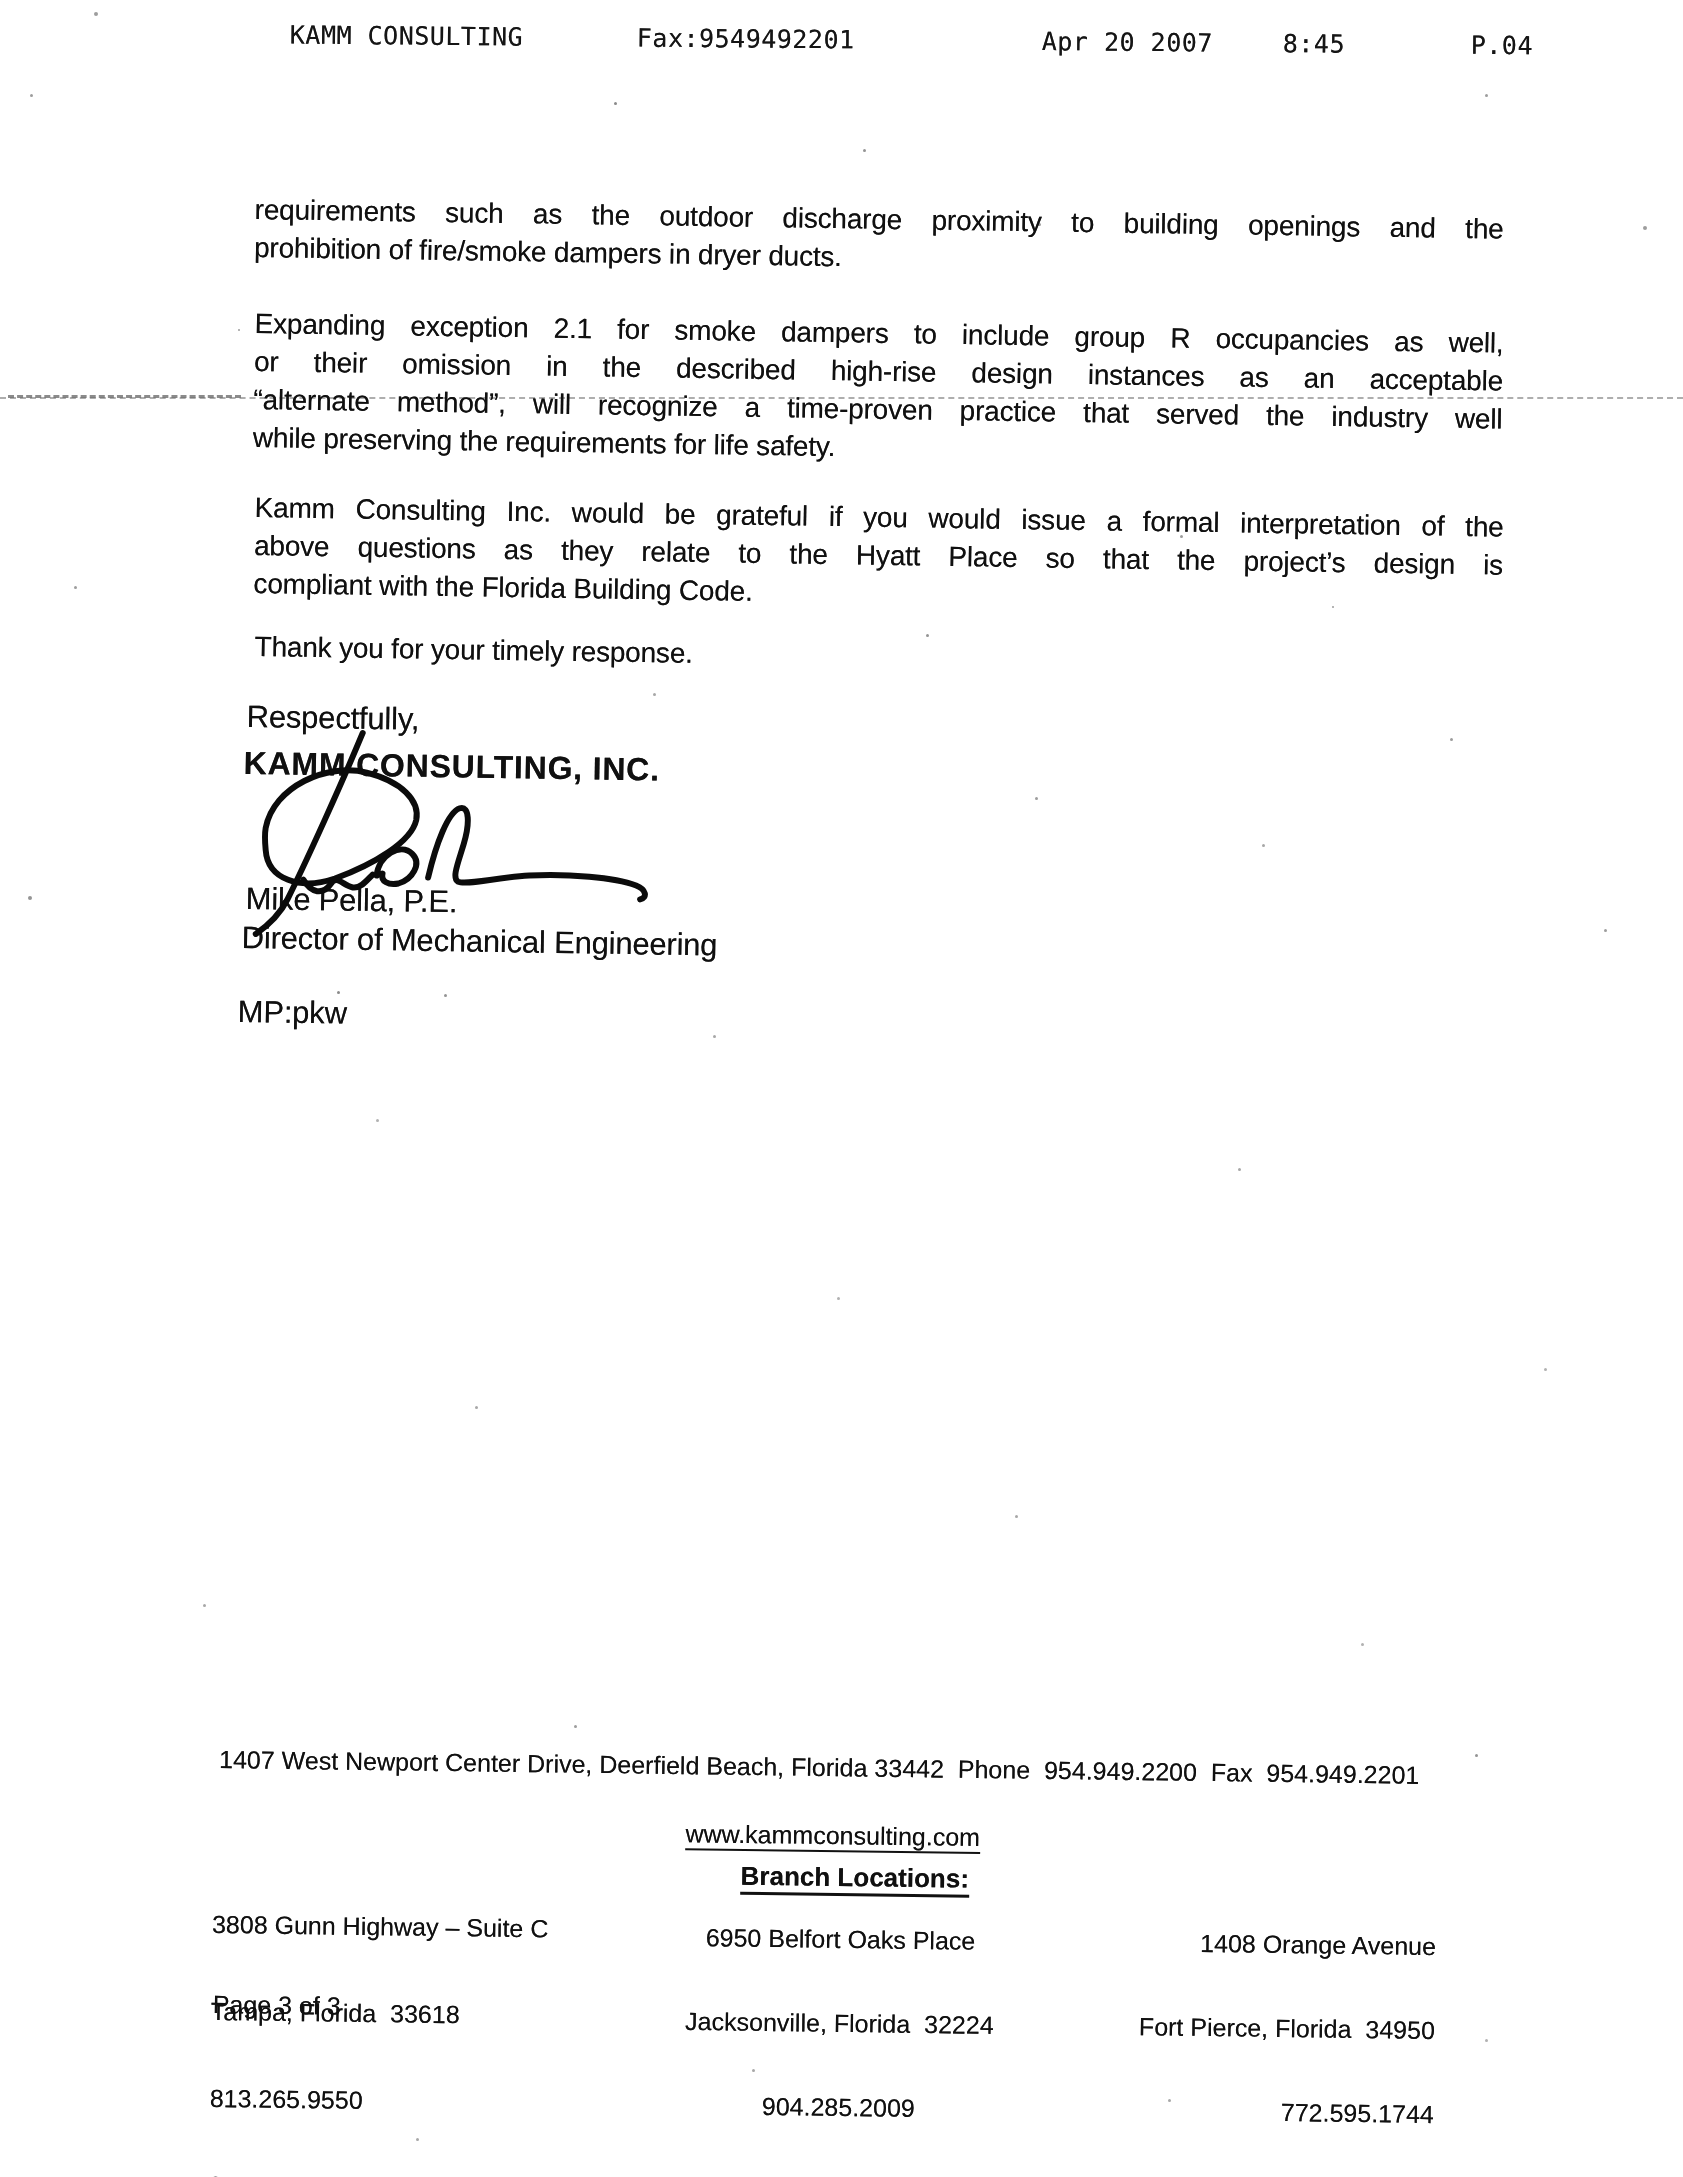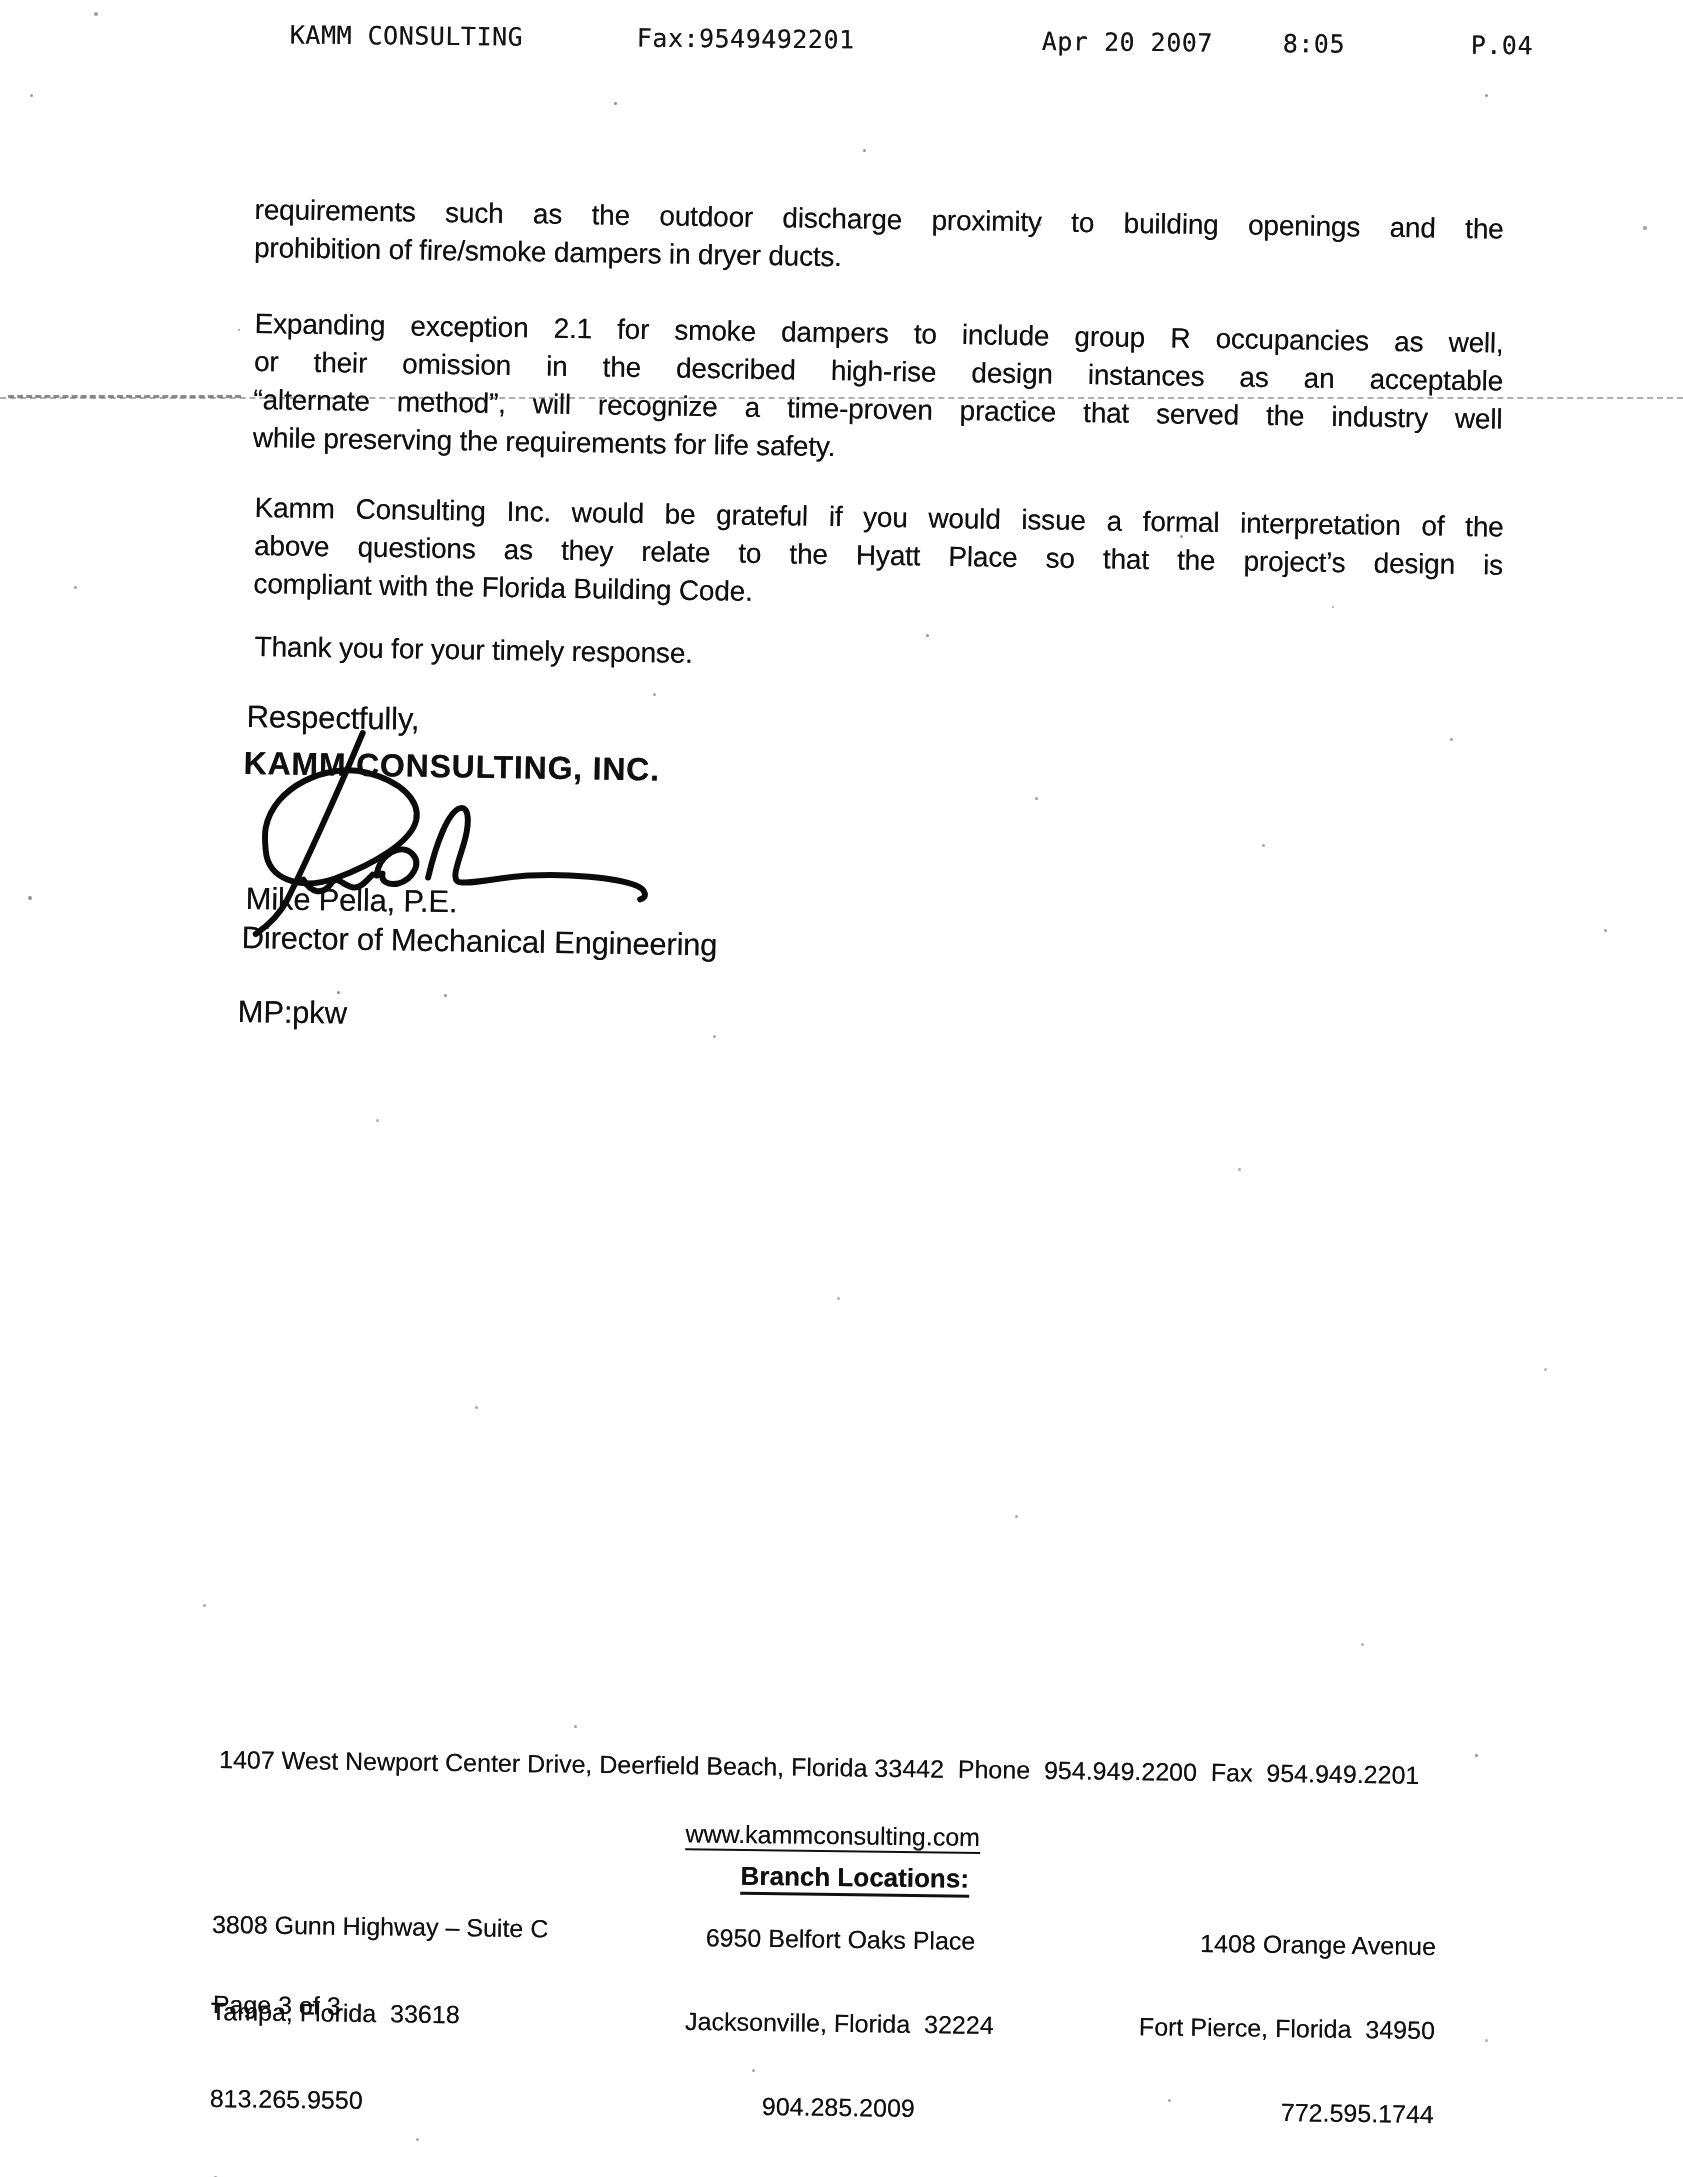--- a/index.html
+++ b/index.html
@@ -75,21 +75,21 @@
 </style>
 </head>
 <body>
 
 <div id="page">
 
   <div class="fax-header">
     <span style="left:290px">KAMM CONSULTING</span>
     <span style="left:637px">Fax:9549492201</span>
     <span style="left:1042px">Apr 20 2007</span>
-    <span style="left:1283px">8:05</span>
+    <span style="left:1283px">8:45</span>
     <span style="left:1471px">P.04</span>
   </div>
 
   <div class="artifact-line"></div>
   <div class="artifact-line-left"></div>
 
   <div class="para" style="top:191px">
     <div class="jline">requirements such as the outdoor discharge proximity to building openings and the</div>
     <div class="lline">prohibition of fire/smoke dampers in dryer ducts.</div>
   </div>

